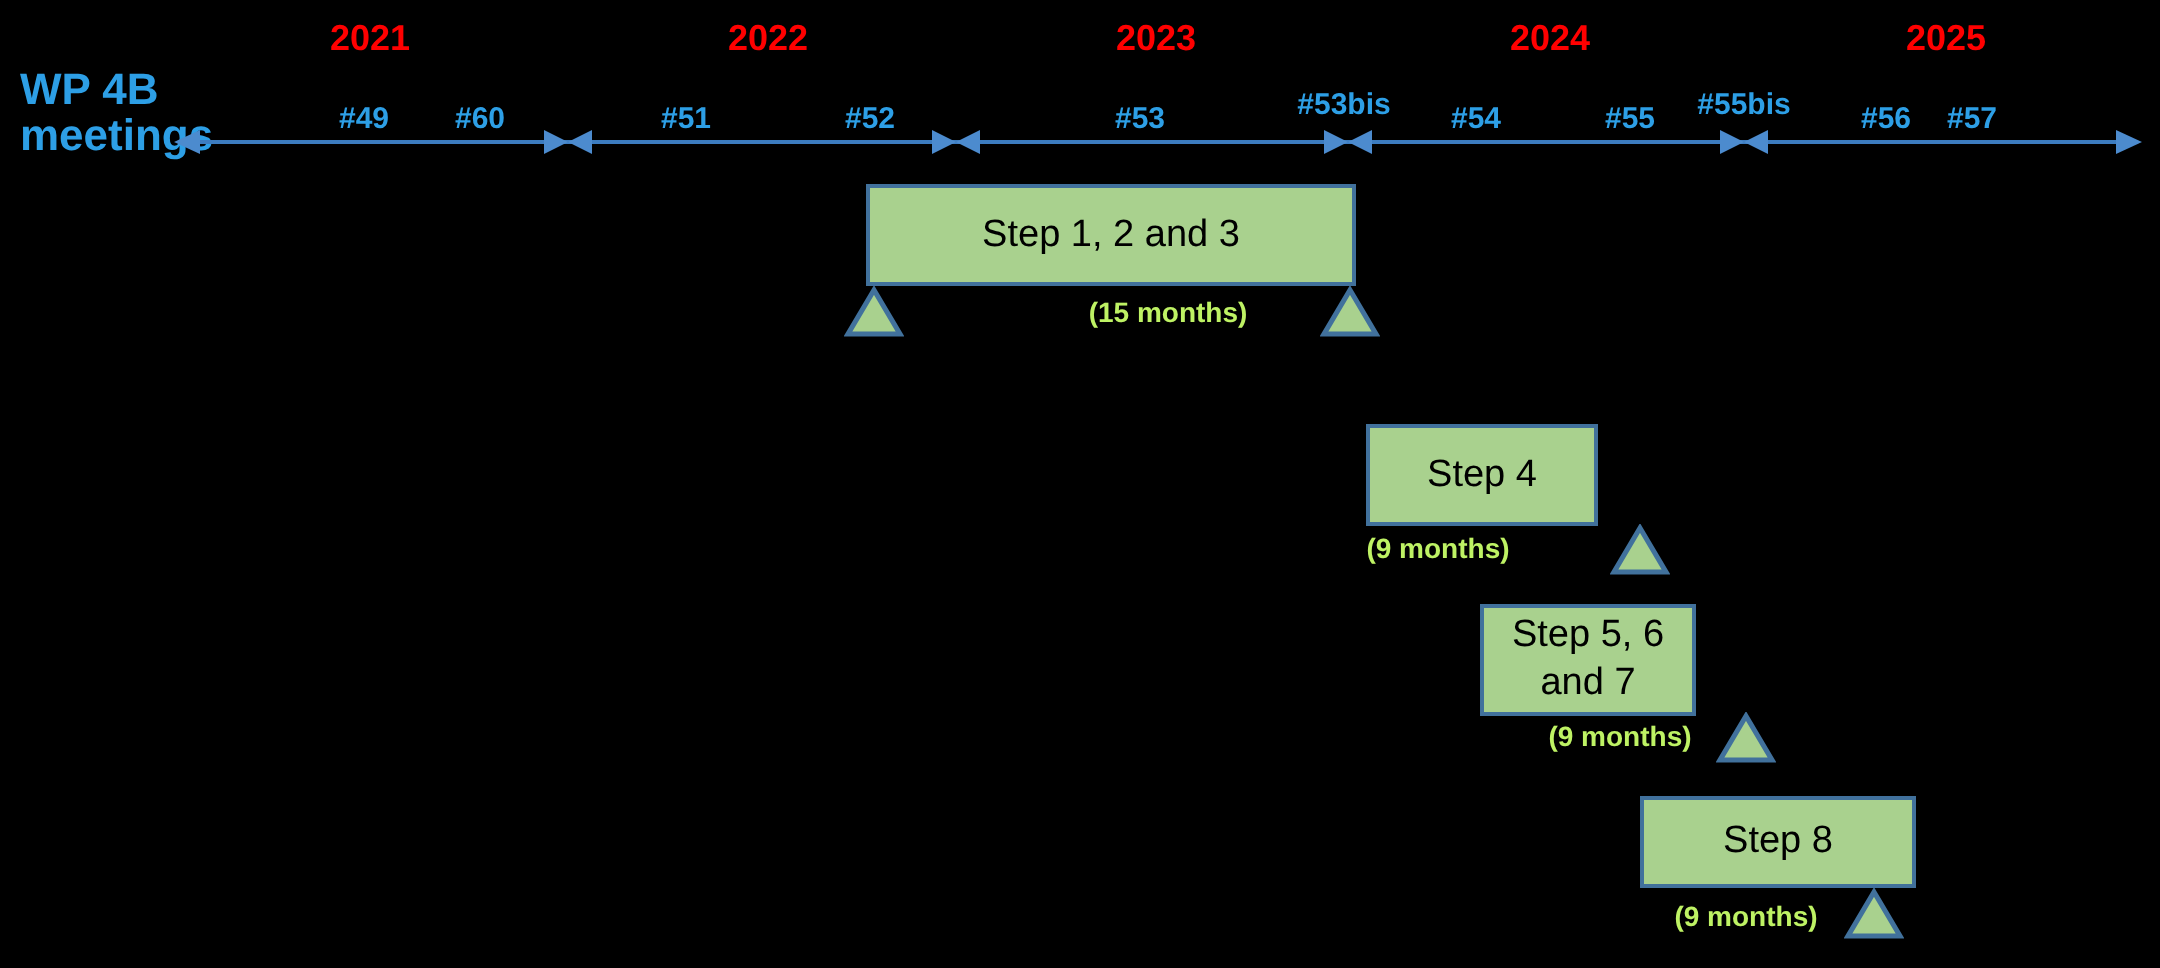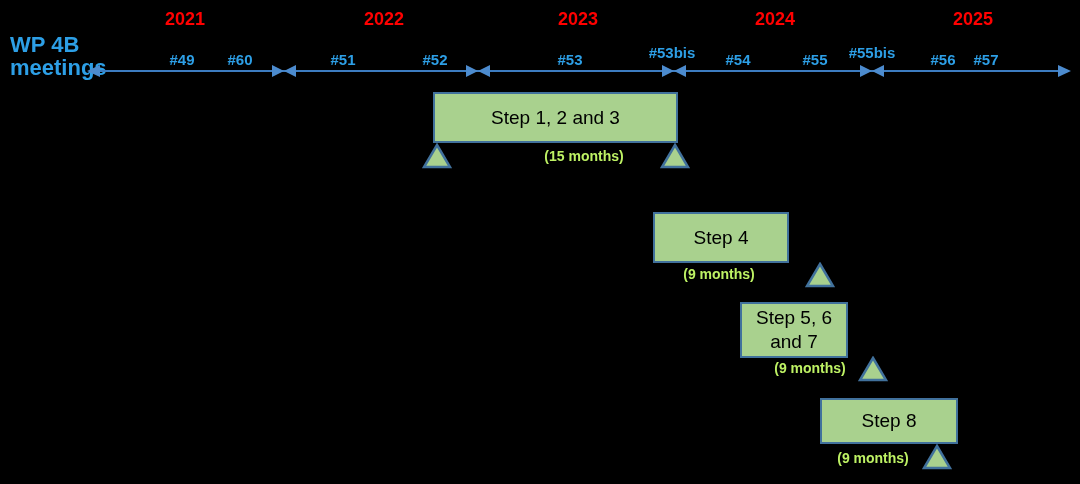--- a/index.html
+++ b/index.html
@@ -114,21 +114,21 @@
     <span>Step 1, 2 and 3</span>
   </div>
   <svg class="tri" style="left:437px;top:143px" width="30" height="26">
     <polygon points="15,2 28,24 2,24" fill="#a9d18e" stroke="#41719c" stroke-width="2.5"></polygon>
   </svg>
   <svg class="tri" style="left:675px;top:143px" width="30" height="26">
     <polygon points="15,2 28,24 2,24" fill="#a9d18e" stroke="#41719c" stroke-width="2.5"></polygon>
   </svg>
   <div class="duration-label" style="left:584px;top:148px">(15 months)</div>
 
-  <div class="step-box" style="left:653px;top:212px;width:136px;height:51px">
+  <div class="step-box" style="left:683px;top:212px;width:116px;height:51px">
     <span>Step 4</span>
   </div>
   <svg class="tri" style="left:820px;top:262px" width="30" height="26">
     <polygon points="15,2 28,24 2,24" fill="#a9d18e" stroke="#41719c" stroke-width="2.5"></polygon>
   </svg>
   <div class="duration-label" style="left:719px;top:266px">(9 months)</div>
 
   <div class="step-box" style="left:740px;top:302px;width:108px;height:56px">
     <span>Step 5, 6 and 7</span>
   </div>

